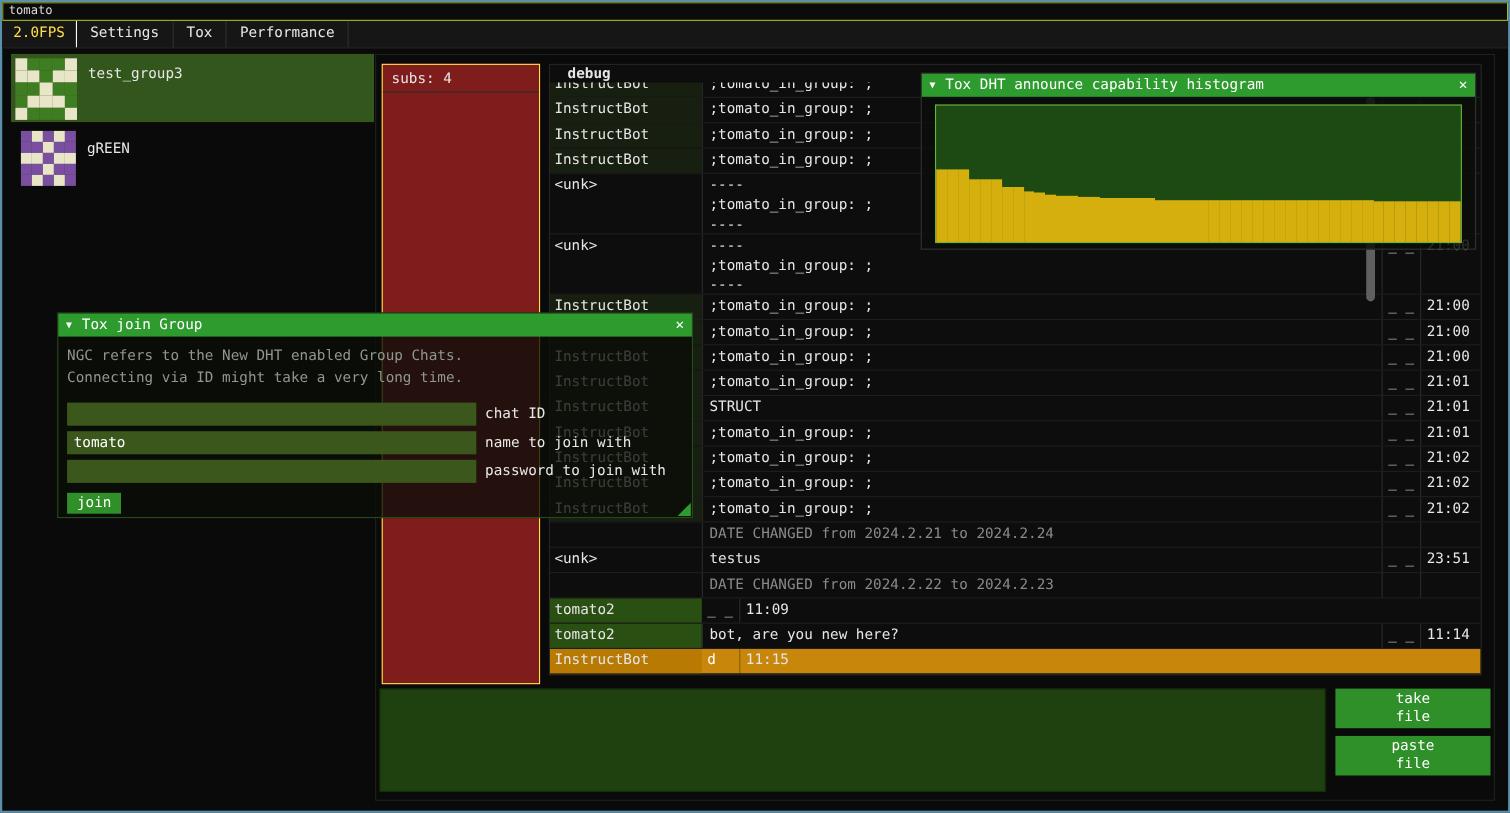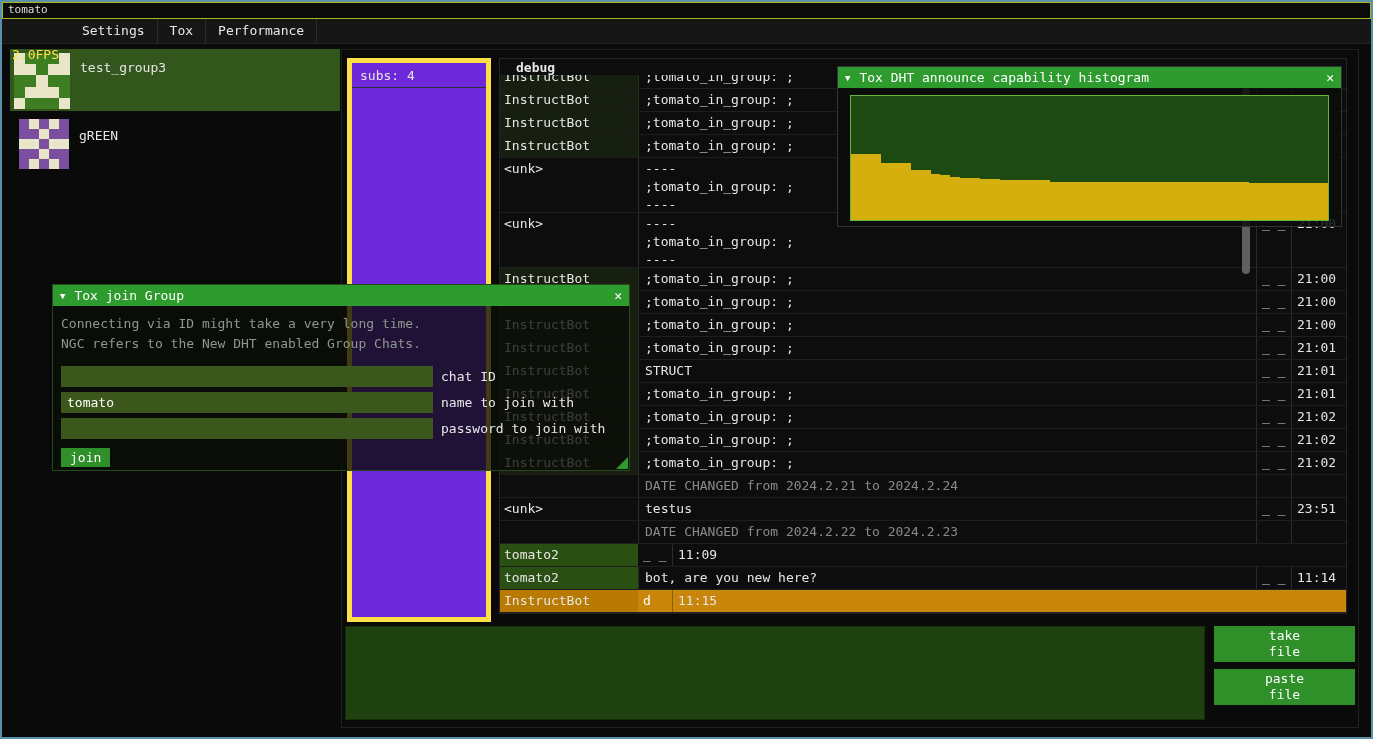--- a/index.html
+++ b/index.html
@@ -8,40 +8,40 @@
        font-family:"DejaVu Sans Mono","Liberation Mono",monospace;font-size:13px;color:#e6e6e6;}
 
   
   .titlebar{position:absolute;top:0;left:0;right:0;height:17px;background:#0b0b0b;
             border:1px solid #a9b821;box-sizing:border-box;font-size:11px;line-height:14px;
             padding-left:5px;color:#dddddd;z-index:5;}
 
   
   .menubar{position:absolute;top:17px;left:0;right:0;height:24px;background:#161616;
            display:flex;align-items:stretch;border-bottom:1px solid #222;z-index:4;}
-  .fps{padding:0 10px;line-height:24px;color:#fde047;border-right:1px solid #ffffff;margin-top:24px;}
+  .fps{padding:0 10px;line-height:24px;color:#fde047;border-right:1px solid #ffffff;}
   .menu-item{padding:0 12px;line-height:24px;color:#e8e8e8;border-right:1px solid #2e2e2e;cursor:pointer;}
 
   
   .contact{position:absolute;left:8px;display:flex;align-items:flex-start;gap:10px;cursor:pointer;}
   .contact:nth-child(1){top:47px;width:330px;height:62px;padding-left:4px;box-sizing:border-box;}
   .contact:nth-child(2){top:113px;width:330px;height:56px;padding-left:9px;box-sizing:border-box;}
   .contact.selected{background:#33561c;}
   .identicon{margin-top:4px;display:grid;grid-template-columns:repeat(5,1fr);grid-template-rows:repeat(5,1fr);flex:none;}
   .contact:nth-child(1) .identicon{width:56px;height:56px;}
   .contact:nth-child(2) .identicon{width:50px;height:50px;}
   .contact:nth-child(1) .contact-name{margin-top:11px;}
   .contact:nth-child(2) .contact-name{margin-top:13px;}
 
   
   .main-frame{position:absolute;left:339px;top:47px;width:1018px;height:679px;border:1px solid #1c2418;box-sizing:border-box;}
 
   
-  .subs{position:absolute;left:345px;top:56px;width:144px;height:564px;background:#6d28d9;
-        border:5px solid #fde047;box-sizing:border-box;}
+  .subs{position:absolute;left:345px;top:56px;width:144px;height:564px;background:#7f1d1d;
+        border:1px solid #fde047;box-sizing:border-box;}
   .subs-header{padding:5px 8px 4px;}
   .subs-sep{height:1px;background:#2e2e2e;}
   .subs-item{padding:1px 8px;line-height:18px;cursor:pointer;}
 
   
   .chat{position:absolute;left:497px;top:56px;width:848px;height:556px;background:#0d0d0d;
         border:1px solid #262626;box-sizing:border-box;}
   .chat-tab{position:absolute;top:0;left:0;right:0;height:16px;padding:1px 0 0 16px;cursor:pointer;font-weight:bold;}
   .chat-viewport{position:absolute;top:16px;left:0;right:0;bottom:0;overflow:hidden;}
   .chat-rows{position:absolute;bottom:0;left:0;right:0;}
@@ -324,22 +324,22 @@
   <button class="filebtn paste">paste
 file</button>
 
   <div class="win join">
     <div class="win-title">
       <span class="arrow">▼</span>
       <span>Tox join Group</span>
       <span class="close">✕</span>
     </div>
     <div class="join-body">
+      <div class="join-desc">NGC refers to the New DHT enabled Group Chats.</div>
       <div class="join-desc">Connecting via ID might take a very long time.</div>
-      <div class="join-desc">NGC refers to the New DHT enabled Group Chats.</div>
       <div class="field-row first">
         <input value="" style="">
         <label>chat ID</label>
       </div>
       <div class="field-row">
         <input value="tomato" style="">
         <label>name to join with</label>
       </div>
       <div class="field-row">
         <input value="" style="">

